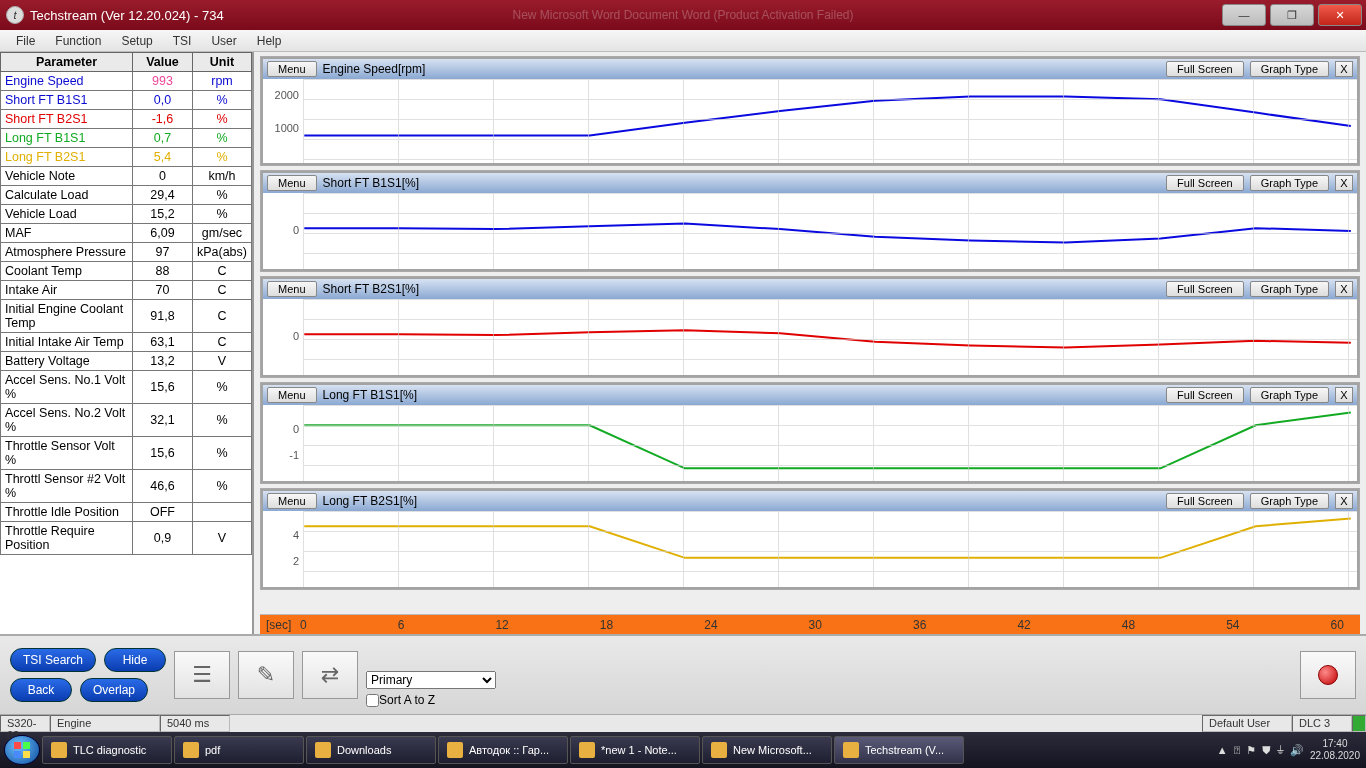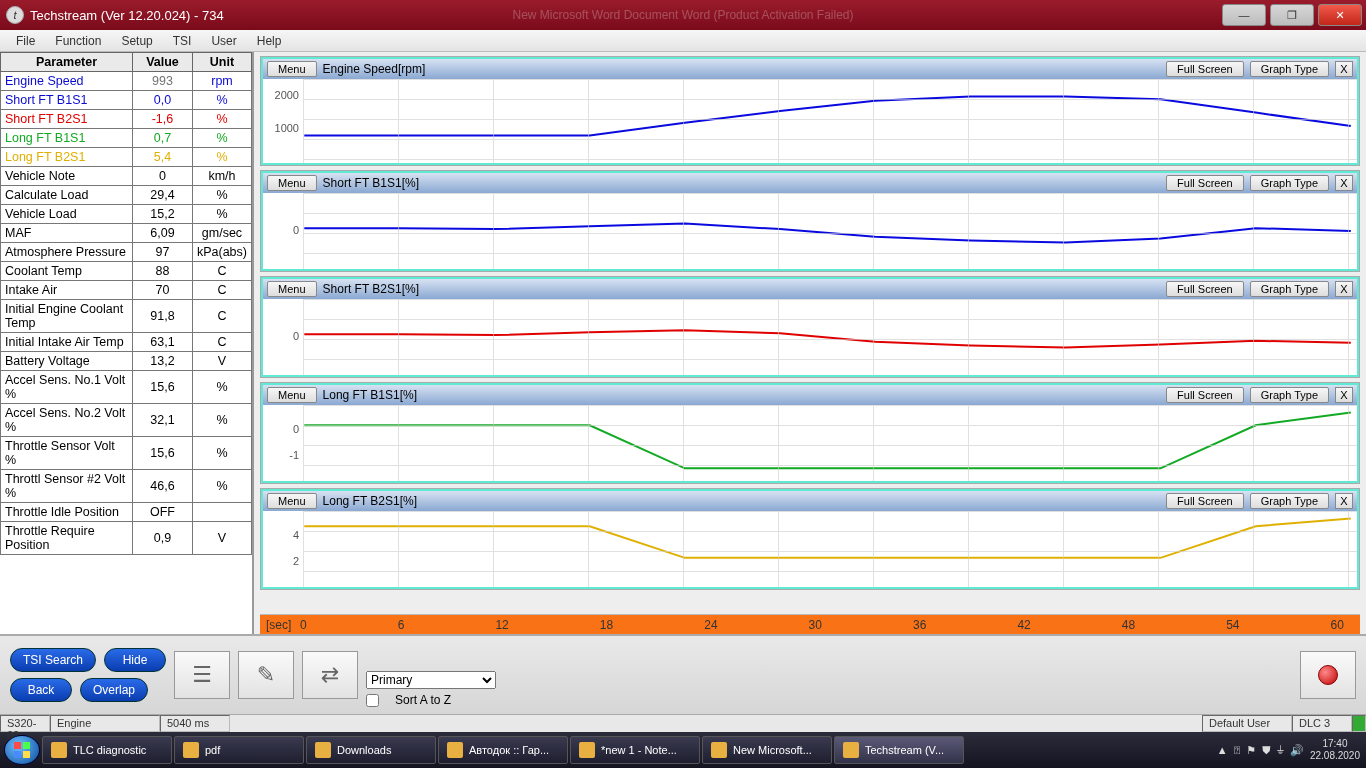--- a/index.html
+++ b/index.html
@@ -20,21 +20,21 @@
 .left { width: 254px; border-right:2px inset #999; display:flex; flex-direction:column; }
 .pTable { width:100%; border-collapse:collapse; font-size:12.5px; }
 .pTable th { background:#eaeaea; border:1px solid #666; padding:2px 0; font-weight:bold;}
 .pTable td { border:1px solid #777; padding:2px 4px; }
 .pTable td.val { text-align:center; color:#1a1a7a;}
 .pTable td.unit { text-align:center; }
 .pTable td.name { color:#000; }
 .leftScroll { flex:1; overflow-y:auto; overflow-x:hidden; background:#fff;}
 
 .right { flex:1; background:#eee; padding:4px 6px 0 6px; display:flex; flex-direction:column; gap:4px;}
-.chartPanel { background:#5eead4; padding:2px; border:1px solid #aaa;}
+.chartPanel { background:#a3a3a3; padding:2px; border:1px solid #aaa;}
 .chartHeader { display:flex; align-items:center; gap:6px; background:linear-gradient(#d7e2f2,#8aa8d2); height:20px; padding:0 4px; font-size:12px;}
 .btn-small { background:linear-gradient(#f7f7f7,#ddd); border:1px solid #888; font-size:11px; padding:1px 10px; border-radius:2px;}
 .chartHeader .push { margin-left:auto; display:flex; gap:6px;}
 .xbtn { width:18px; height:16px; background:linear-gradient(#f7f7f7,#ddd); border:1px solid #888; font-size:11px; display:flex; align-items:center; justify-content:center;}
 .plot { background:#fff; position:relative; }
 .plot svg { display:block;}
 .yticks { position:absolute; left:0; top:0; bottom:0; width:40px; font-size:11px; color:#444;}
 .axisRow { display:flex; font-size:12px; color:#333; background:#f97316; border-top:1px solid #bbb; height:20px; align-items:center; padding-left:6px;}
 
 .bottombar { height:80px; background:linear-gradient(#e9e9e9,#d6d6d6); border-top:2px solid #aaa; display:flex; align-items:center; gap:8px; padding:4px 10px;}
@@ -97,21 +97,21 @@
       <thead>
             <tr>
         <th>Parameter</th>
         <th style="width:60px">Value</th>
         <th style="width:55px">Unit</th>
       </tr>
           </thead>
       <tbody id="paramBody">
             <tr>
               <td class="name" style="color:#0a0ad0">Engine Speed</td>
-              <td class="val" style="color:#737373">993</td>
+              <td class="val" style="color:#ec4899">993</td>
               <td class="unit" style="color:#0a0ad0">rpm</td>
             </tr>
             <tr>
               <td class="name" style="color:#0a0ad0">Short FT B1S1</td>
               <td class="val" style="color:#0a0ad0">0,0</td>
               <td class="unit" style="color:#0a0ad0">%</td>
             </tr>
             <tr>
               <td class="name" style="color:#e00000">Short FT B2S1</td>
               <td class="val" style="color:#e00000">-1,6</td>
@@ -348,21 +348,21 @@
       <div class="bluebtn">Overlap</div>
     </div>
   </div>
   <div class="iconbtn">☰</div>
   <div class="iconbtn">✎</div>
   <div class="iconbtn">⇄</div>
   <div style="display:flex;flex-direction:column;gap:4px;margin-top:28px;">
     <select class="col2">
       <option>Primary</option>
     </select>
-    <label style="font-size:12px;display:flex;align-items:center;gap:16px">
+    <label style="font-size:12px;display:flex;align-items:center;gap:0">
       <input type="checkbox" style="">
       <span>Sort A to Z</span>
     </label>
   </div>
   <div class="recbtn">
       <div class="dot"></div>
     </div>
 </div>
 
 <div class="statusbar">

